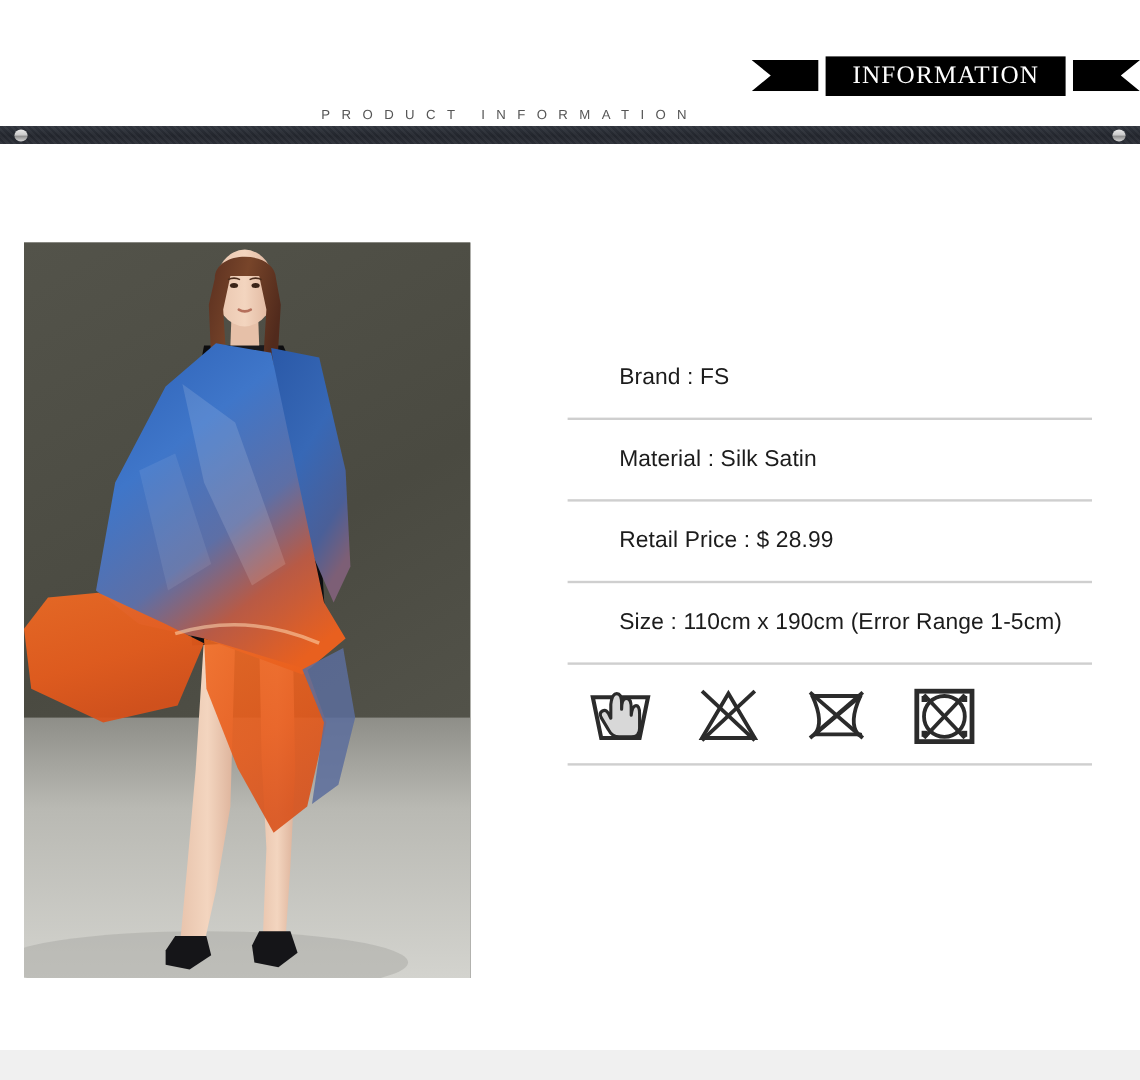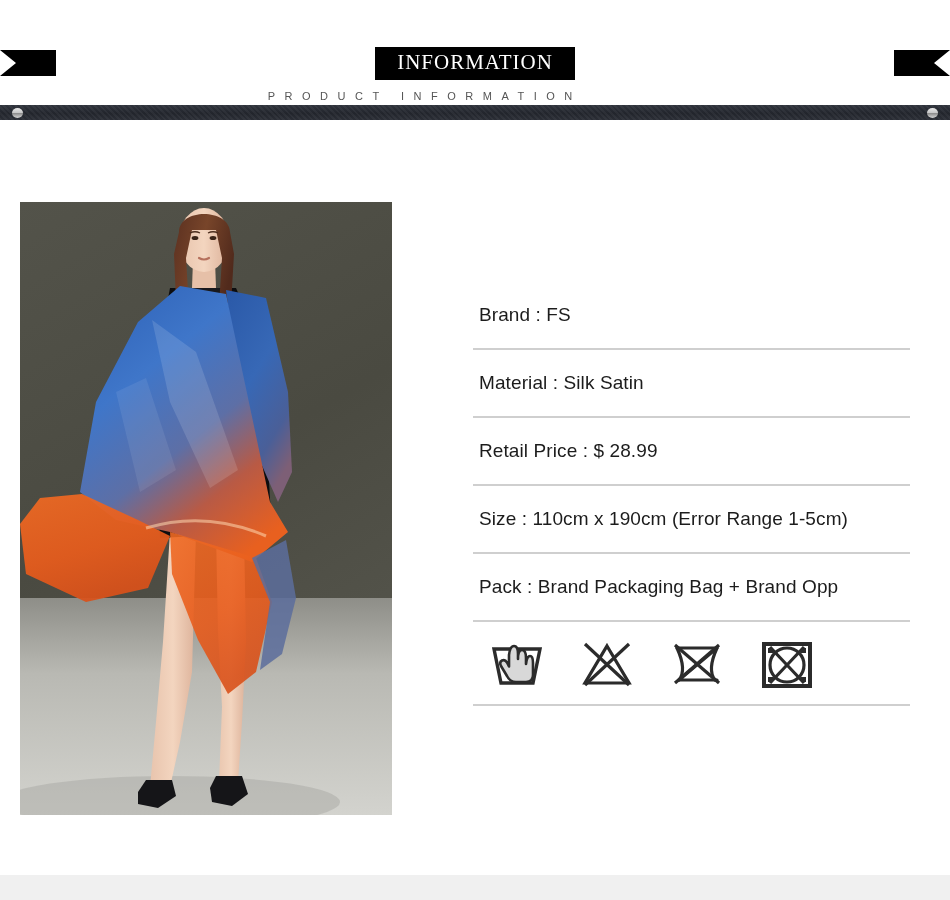--- a/index.html
+++ b/index.html
@@ -22,21 +22,21 @@
     height: 122px;
   }
   .ribbon {
     position: absolute;
     left: 0;
     top: 46px;
     width: 950px;
     height: 34px;
     display: flex;
     align-items: center;
-    justify-content: space-between;
+    justify-content: flex-end;
   }
   .ribbon-tail {
     width: 56px;
     height: 26px;
     background: #000000;
   }
   .ribbon-tail.left {
     clip-path: polygon(0 0, 100% 0, 100% 100%, 0 100%, 16px 50%);
     margin-right: 6px;
   }
@@ -118,20 +118,21 @@
     height: 66px;
     display: flex;
     align-items: center;
   }
   .spec-row .spec-text {
     font-size: 19px;
     color: #1c1c1c;
     font-weight: 400;
     padding-left: 6px;
     letter-spacing: 0.1px;
+    margin-left: 37px;
   }
   .care-row {
     border-bottom: 2px solid #cfcfcf;
     height: 82px;
     display: flex;
     align-items: center;
     gap: 30px;
     padding-left: 14px;
   }
   .care-icon {
@@ -272,23 +273,20 @@
     <div class="spec-row">
       <span class="spec-text">Retail Price : $ 28.99</span>
     </div>
 
 
     <div class="spec-row">
       <span class="spec-text">Size : 110cm x 190cm (Error Range 1-5cm)</span>
     </div>
 
 
-    <div class="spec-row">
-      <span class="spec-text">Pack : Brand Packaging Bag + Brand Opp</span>
-    </div>
 
     <div class="care-row">
 
       <svg class="care-icon" viewBox="0 0 60 60" xmlns="http://www.w3.org/2000/svg">
         <path d="M7 16 L53 16 L46 50 L14 50 Z" fill="none" stroke="#2b2b2b" stroke-width="3.4"></path>
         <path d="M22 22 q1 -9 5 -9 q4 0 4 8 l0 5 q0 -9 4 -9 q4 0 4 8 l0 6 q1 -8 4 -8 q3 0 3 7 l0 12 q0 7 -7 7 l-10 0 q-6 0 -9 -6 l-6 -10 q-2 -4 1 -5.5 q3 -1.5 5 2 l2 4 Z" fill="#d8d8d8" stroke="#2b2b2b" stroke-width="2.6" stroke-linejoin="round"></path>
       </svg>
 
       <svg class="care-icon" viewBox="0 0 60 60" xmlns="http://www.w3.org/2000/svg">
         <path d="M30 13 L52 50 L8 50 Z" fill="none" stroke="#2b2b2b" stroke-width="3.2"></path>

